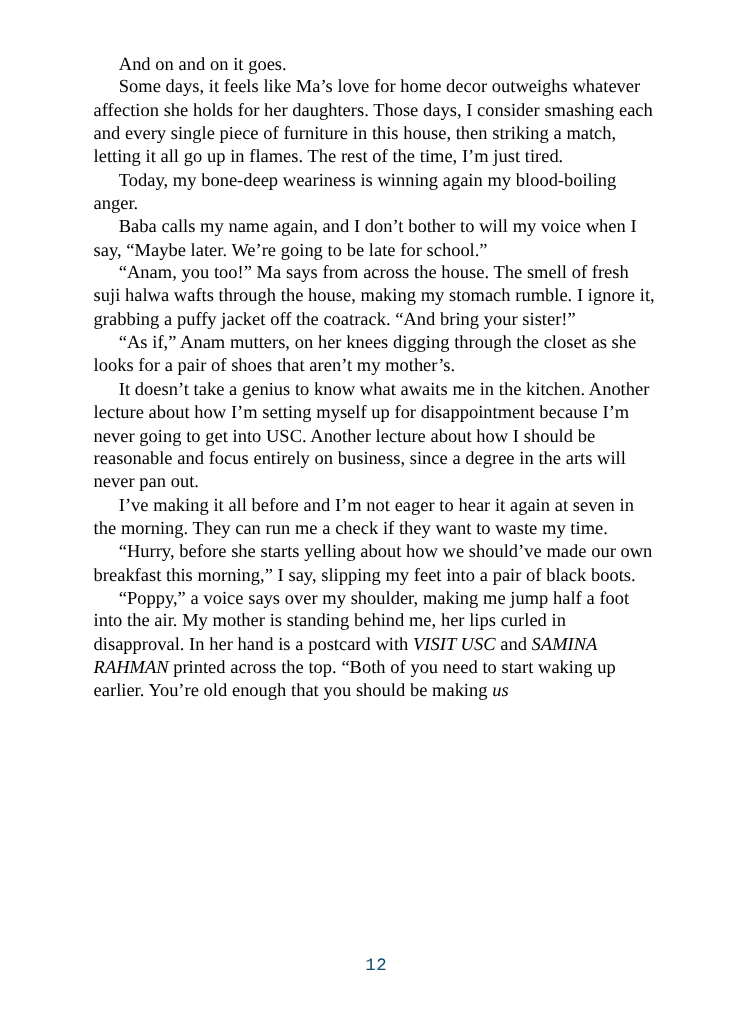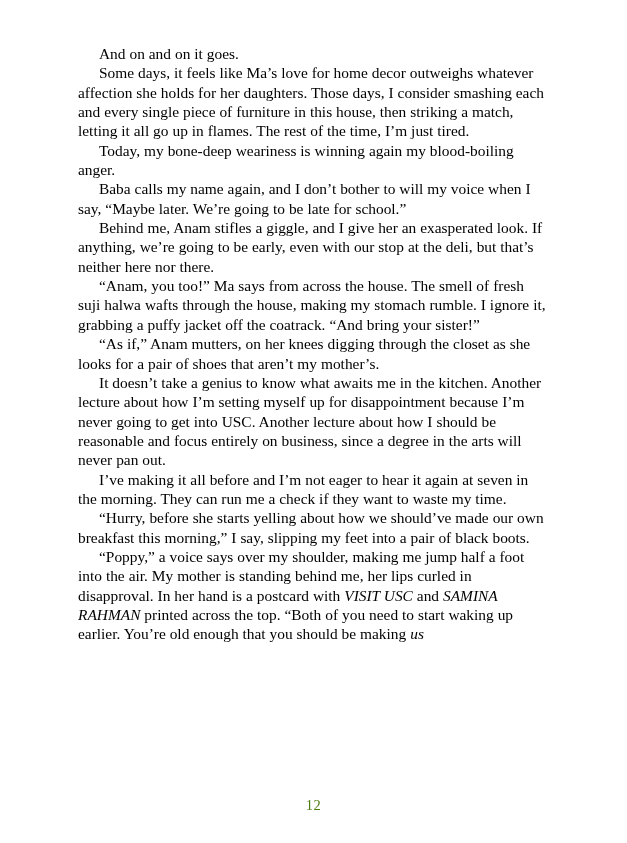--- a/index.html
+++ b/index.html
@@ -47,39 +47,38 @@
 
   .para em {
   }
 
   .folio {
     position: absolute;
     left: 0;
     right: 0;
     top: 796px;
     text-align: center;
-    font-family: Liberation Serif, serif;
+    font-family: Liberation Mono, monospace;
     font-size: 14.5px;
     line-height: 18px;
-    color: #4d7c0f;
+    color: #0c4a6e;
     letter-spacing: 0.4px;
   }
 </style>
 </head>
 <body>
 
 <div class="page">
 
   <div class="text-column" id="body-text-column">
 
   <p class="para"><span>And on and on it goes.</span></p>
       <p class="para"><span>Some days, it feels like Ma’s love for home decor outweighs whatever affection she holds for her daughters. Those days, I consider smashing each and every single piece of furniture in this house, then striking a match, letting it all go up in flames. The rest of the time, I’m just tired.</span></p>
       <p class="para"><span>Today, my bone-deep weariness is winning again my blood-boiling anger.</span></p>
       <p class="para"><span>Baba calls my name again, and I don’t bother to will my voice when I say, “Maybe later. We’re going to be late for school.”</span></p>
-      <p class="para"><span>Behind me, Anam stifles a giggle, and I give her an exasperated look. If anything, we’re going to be early, even with our stop at the deli, but that’s neither here nor there.</span></p>
       <p class="para"><span>“Anam, you too!” Ma says from across the house. The smell of fresh suji halwa wafts through the house, making my stomach rumble. I ignore it, grabbing a puffy jacket off the coatrack. “And bring your sister!”</span></p>
       <p class="para"><span>“As if,” Anam mutters, on her knees digging through the closet as she looks for a pair of shoes that aren’t my mother’s.</span></p>
       <p class="para"><span>It doesn’t take a genius to know what awaits me in the kitchen. Another lecture about how I’m setting myself up for disappointment because I’m never going to get into USC. Another lecture about how I should be reasonable and focus entirely on business, since a degree in the arts will never pan out.</span></p>
       <p class="para"><span>I’ve making it all before and I’m not eager to hear it again at seven in the morning. They can run me a check if they want to waste my time.</span></p>
       <p class="para"><span>“Hurry, before she starts yelling about how we should’ve made our own breakfast this morning,” I say, slipping my feet into a pair of black boots.</span></p>
       <p class="para"><span>“Poppy,” a voice says over my shoulder, making me jump half a foot into the air. My mother is standing behind me, her lips curled in disapproval. In her hand is a postcard with </span><em>VISIT USC</em><span> and </span><em>SAMINA RAHMAN</em><span> printed across the top. “Both of you need to start waking up earlier. You’re old enough that you should be making </span><em>us</em></p>
     </div>
 
   <div class="folio">12</div>
 

